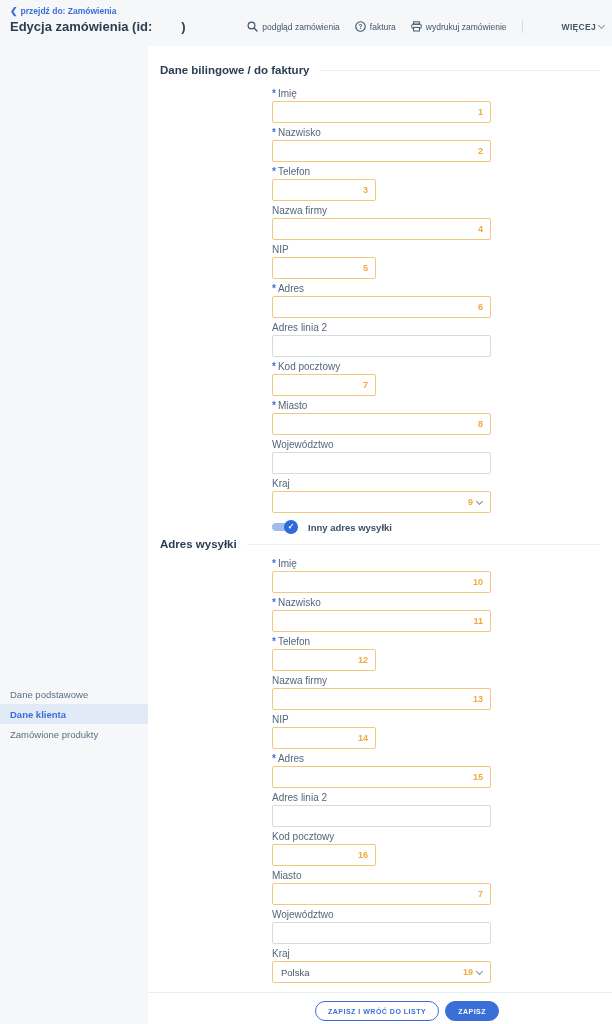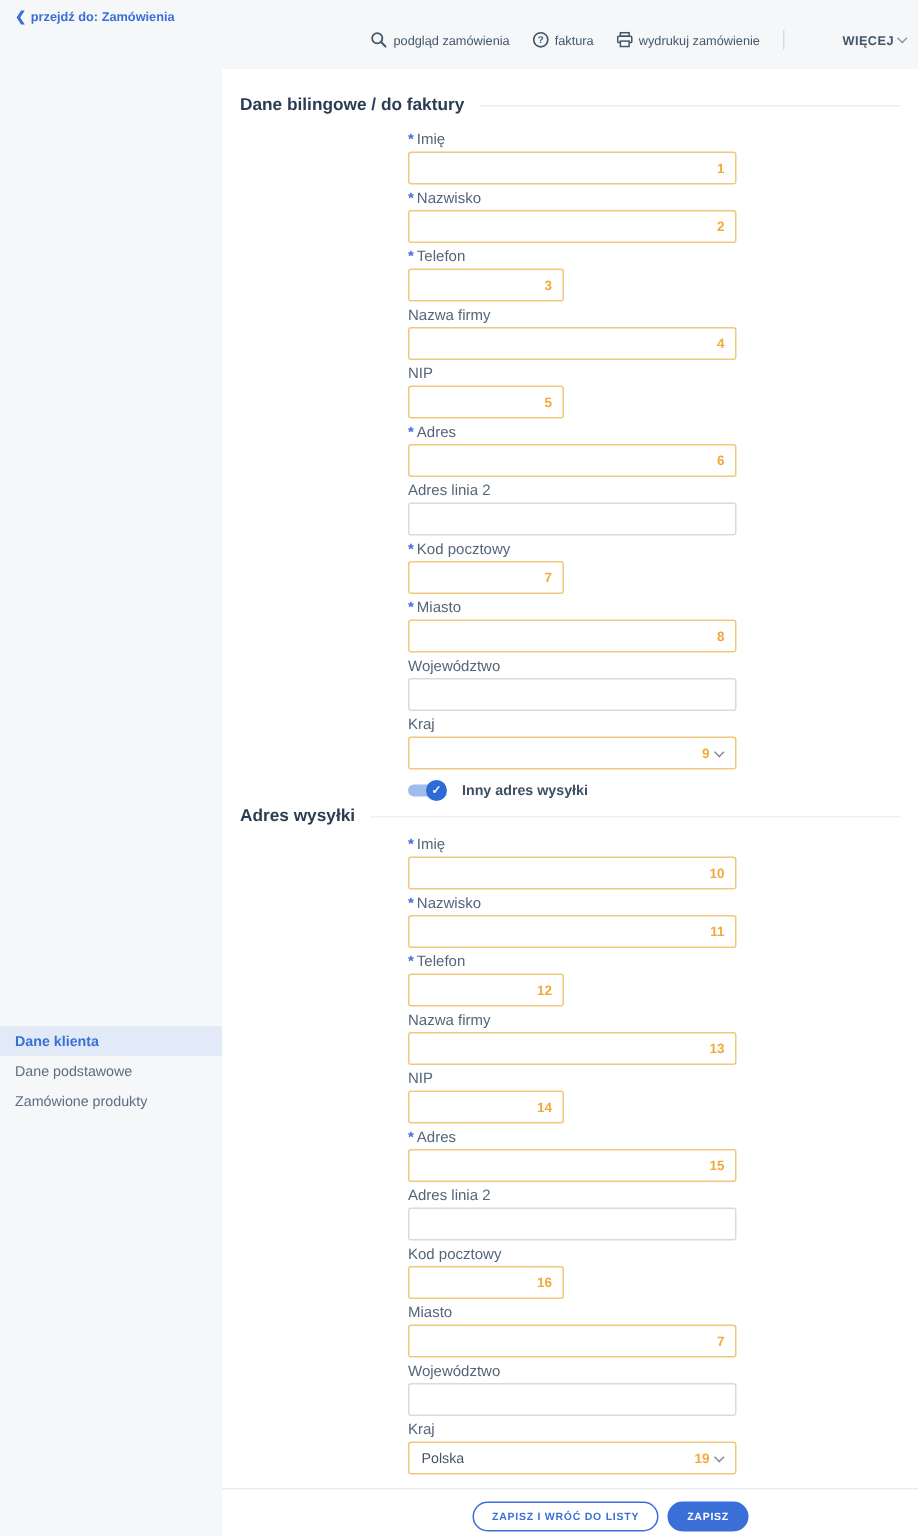--- a/index.html
+++ b/index.html
@@ -100,20 +100,21 @@
   .btn.solid { background:#3a6fd8; color:#fff; border:1px solid #3a6fd8; }
 </style>
 </head>
 <body>
 
 <div class="topbar">
   <div class="back-link">
     <span class="back-chev">❮</span>
     <span>przejdź do: Zamówienia</span>
   </div>
+  <div class="page-title">Edycja zamówienia (id:        )</div>
 
   <div class="header-actions">
     <div class="h-action">
       <span>
         <svg width="11" height="11" viewBox="0 0 11 11">
             <circle cx="4.5" cy="4.5" r="3.4" fill="none" stroke="#42566b" stroke-width="1.2"></circle>
             <line x1="7.2" y1="7.2" x2="10" y2="10" stroke="#42566b" stroke-width="1.3" stroke-linecap="round"></line>
           </svg>
       </span>
       <span class="lbl">podgląd zamówienia</span>
@@ -140,22 +141,22 @@
     <div class="h-divider"></div>
     <div class="more-btn">
       <span class="lbl">WIĘCEJ</span>
       <span class="chev-down"></span>
     </div>
   </div>
 </div>
 
 <div class="sidebar">
   <div class="side-nav" id="side-nav">
+      <div class="side-item">Dane podstawowe</div>
       <div class="side-item active">Dane klienta</div>
-      <div class="side-item">Dane podstawowe</div>
       <div class="side-item">Zamówione produkty</div>
     </div>
 </div>
 
 <div class="panel">
   <div class="section-header" id="section1-header">
     <span class="t">Dane bilingowe / do faktury</span>
     <span class="line"></span>
   </div>
   <div class="fields" id="section1-fields">

